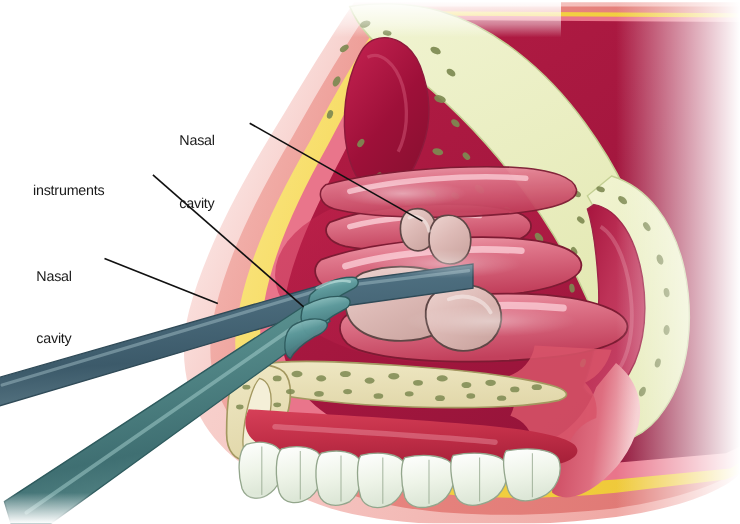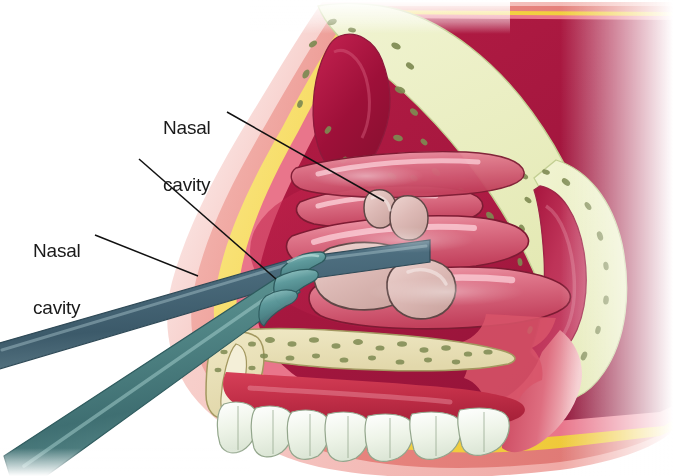--- a/index.html
+++ b/index.html
@@ -1,20 +1,20 @@
 <!DOCTYPE html>
 <html><head>
 <meta charset="utf-8">
 <style>
   html,body{margin:0;padding:0;background:#ffffff;}
   body{width:673px;height:476px;overflow:hidden;
        font-family:"Liberation Sans", sans-serif;}
   #figure{position:relative;width:673px;height:476px;background:#ffffff;}
   #art{position:absolute;left:0;top:0;width:673px;height:476px;}
-  .label{position:absolute;color:#1a1a1a;font-size:19px;line-height:19px;
+  .label{position:absolute;color:#1a1a1a;font-size:13px;line-height:19px;
          font-family:"Liberation Sans", sans-serif;white-space:pre;
          letter-spacing:-0.2px;}
   #lbl-polyps{left:163px;top:80px;}
   #lbl-endo{left:30px;top:125px;}
   #lbl-cavity{left:33px;top:203px;}
 </style>
 </head>
 <body>
 
 <div id="figure">
@@ -390,20 +390,21 @@
       <line x1="95" y1="235" x2="198" y2="276"></line>
     </g>
   </svg>
 
   <div class="label" id="lbl-polyps">
     <div>Nasal</div>
     <div>cavity</div>
   </div>
 
   <div class="label" id="lbl-endo">
+    <div>instruments</div>
   </div>
 
   <div class="label" id="lbl-cavity">
     <div>Nasal</div>
     <div>cavity</div>
   </div>
 
 </div>
 
 </body></html>

